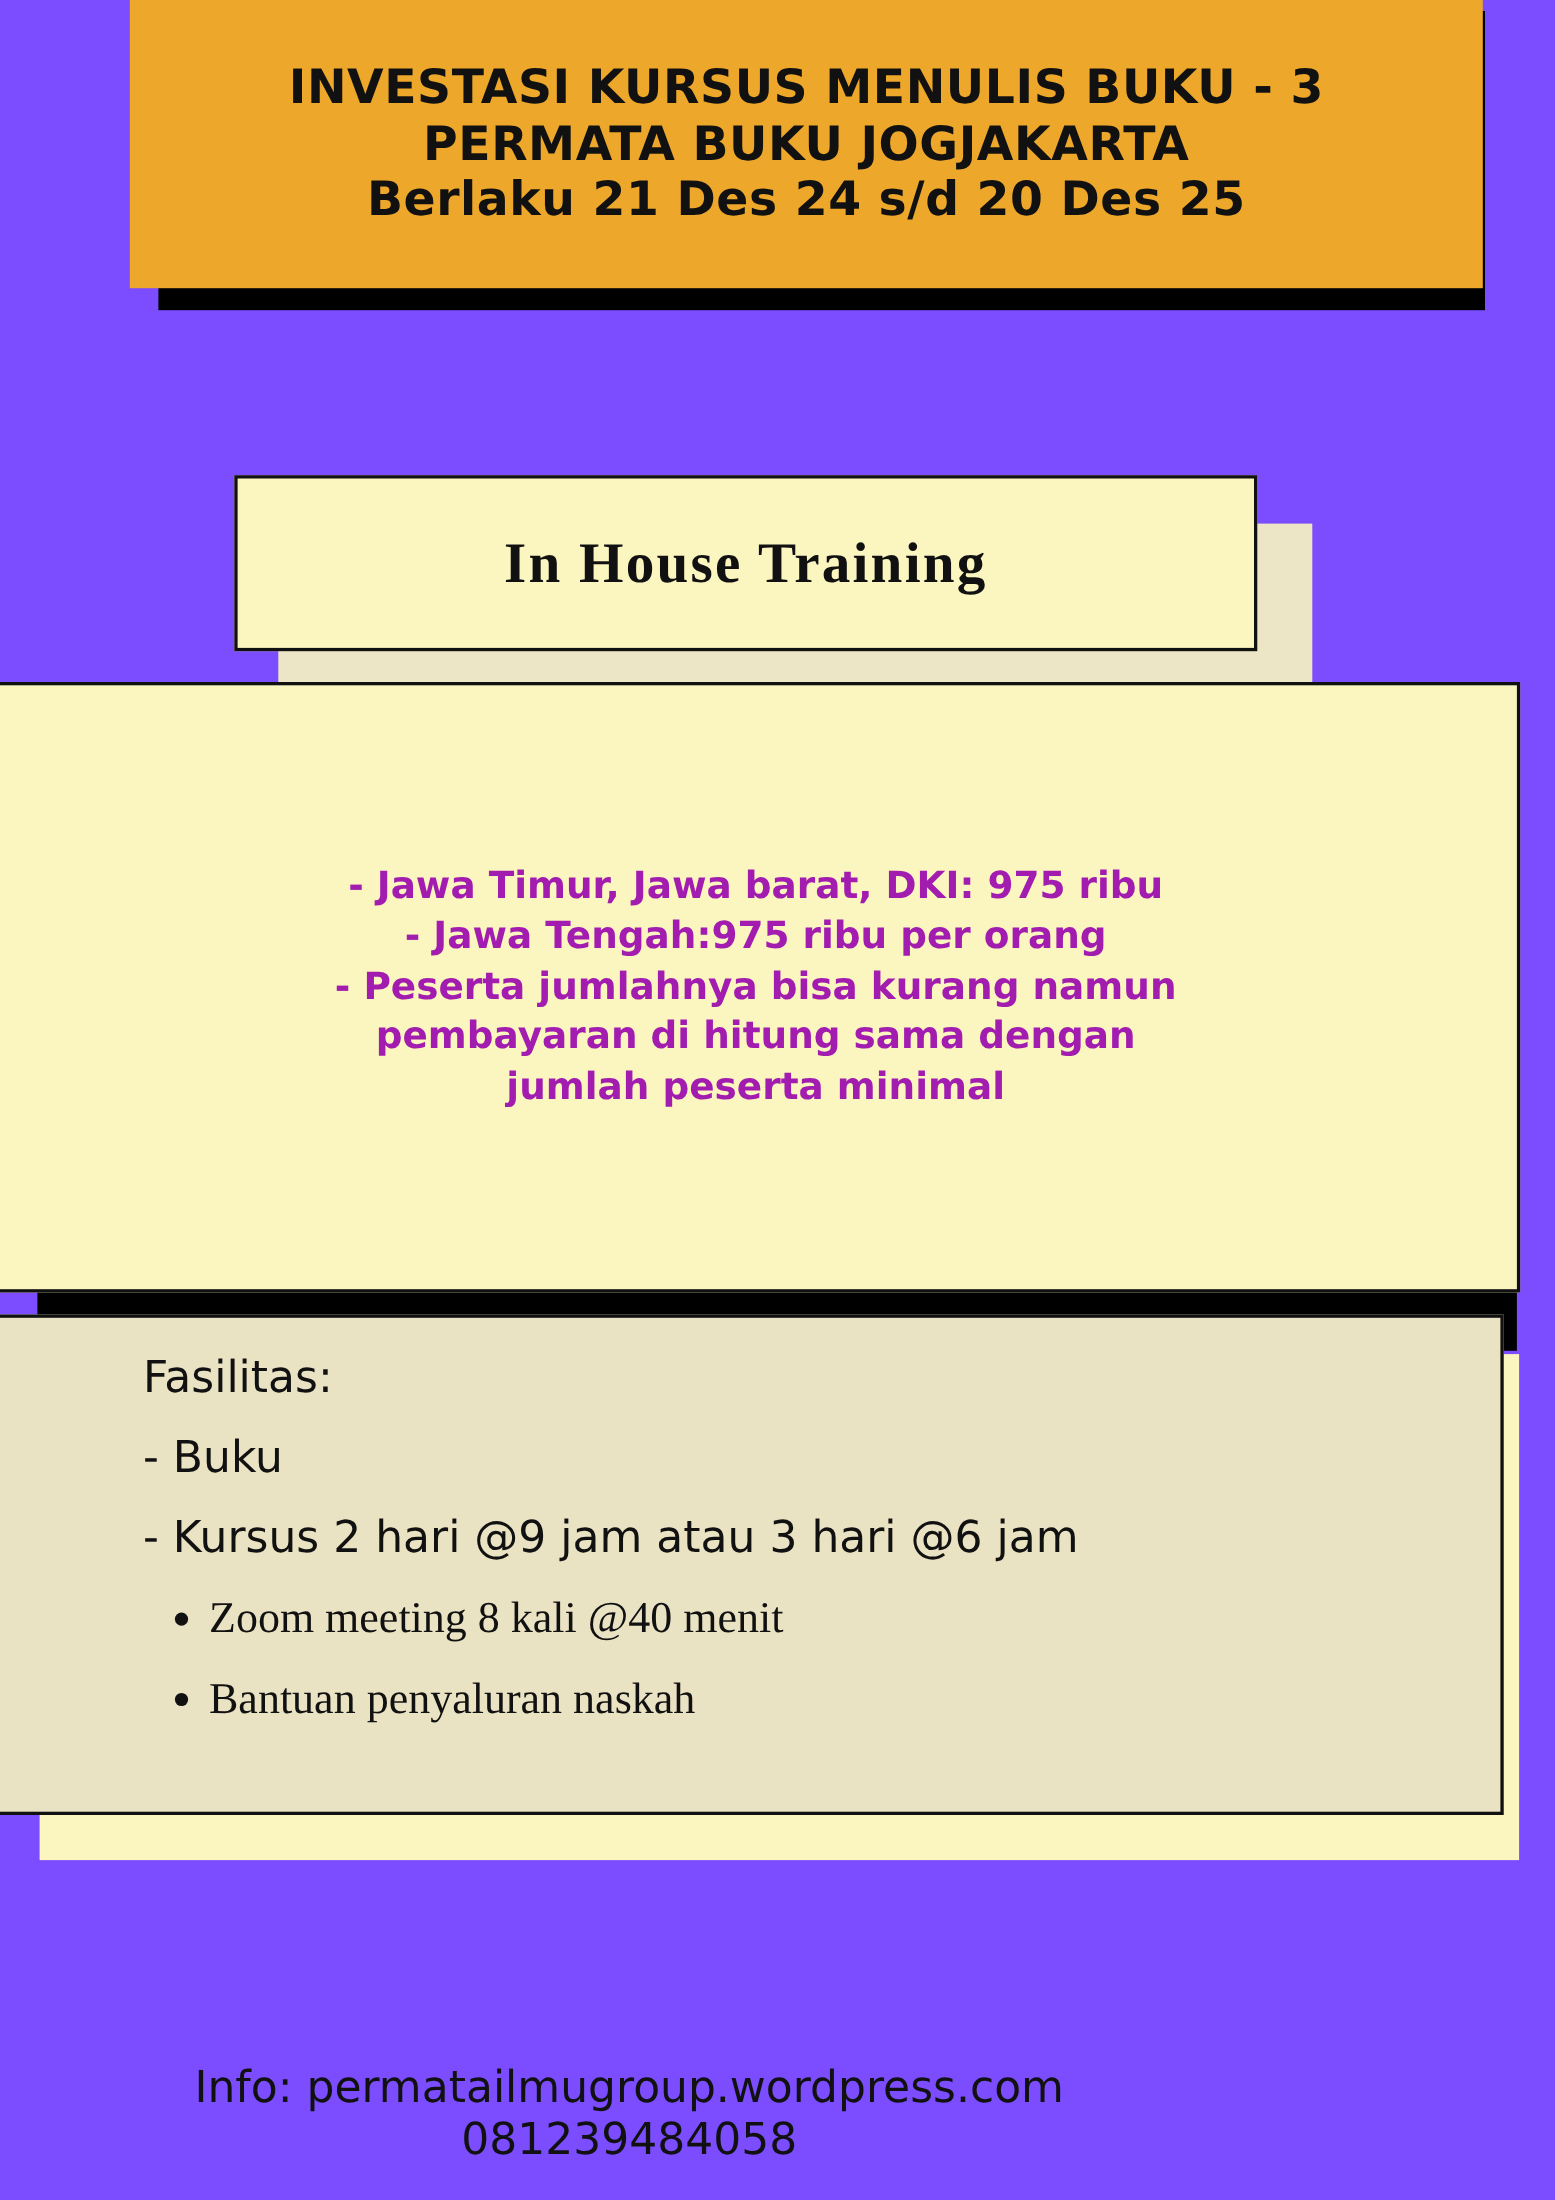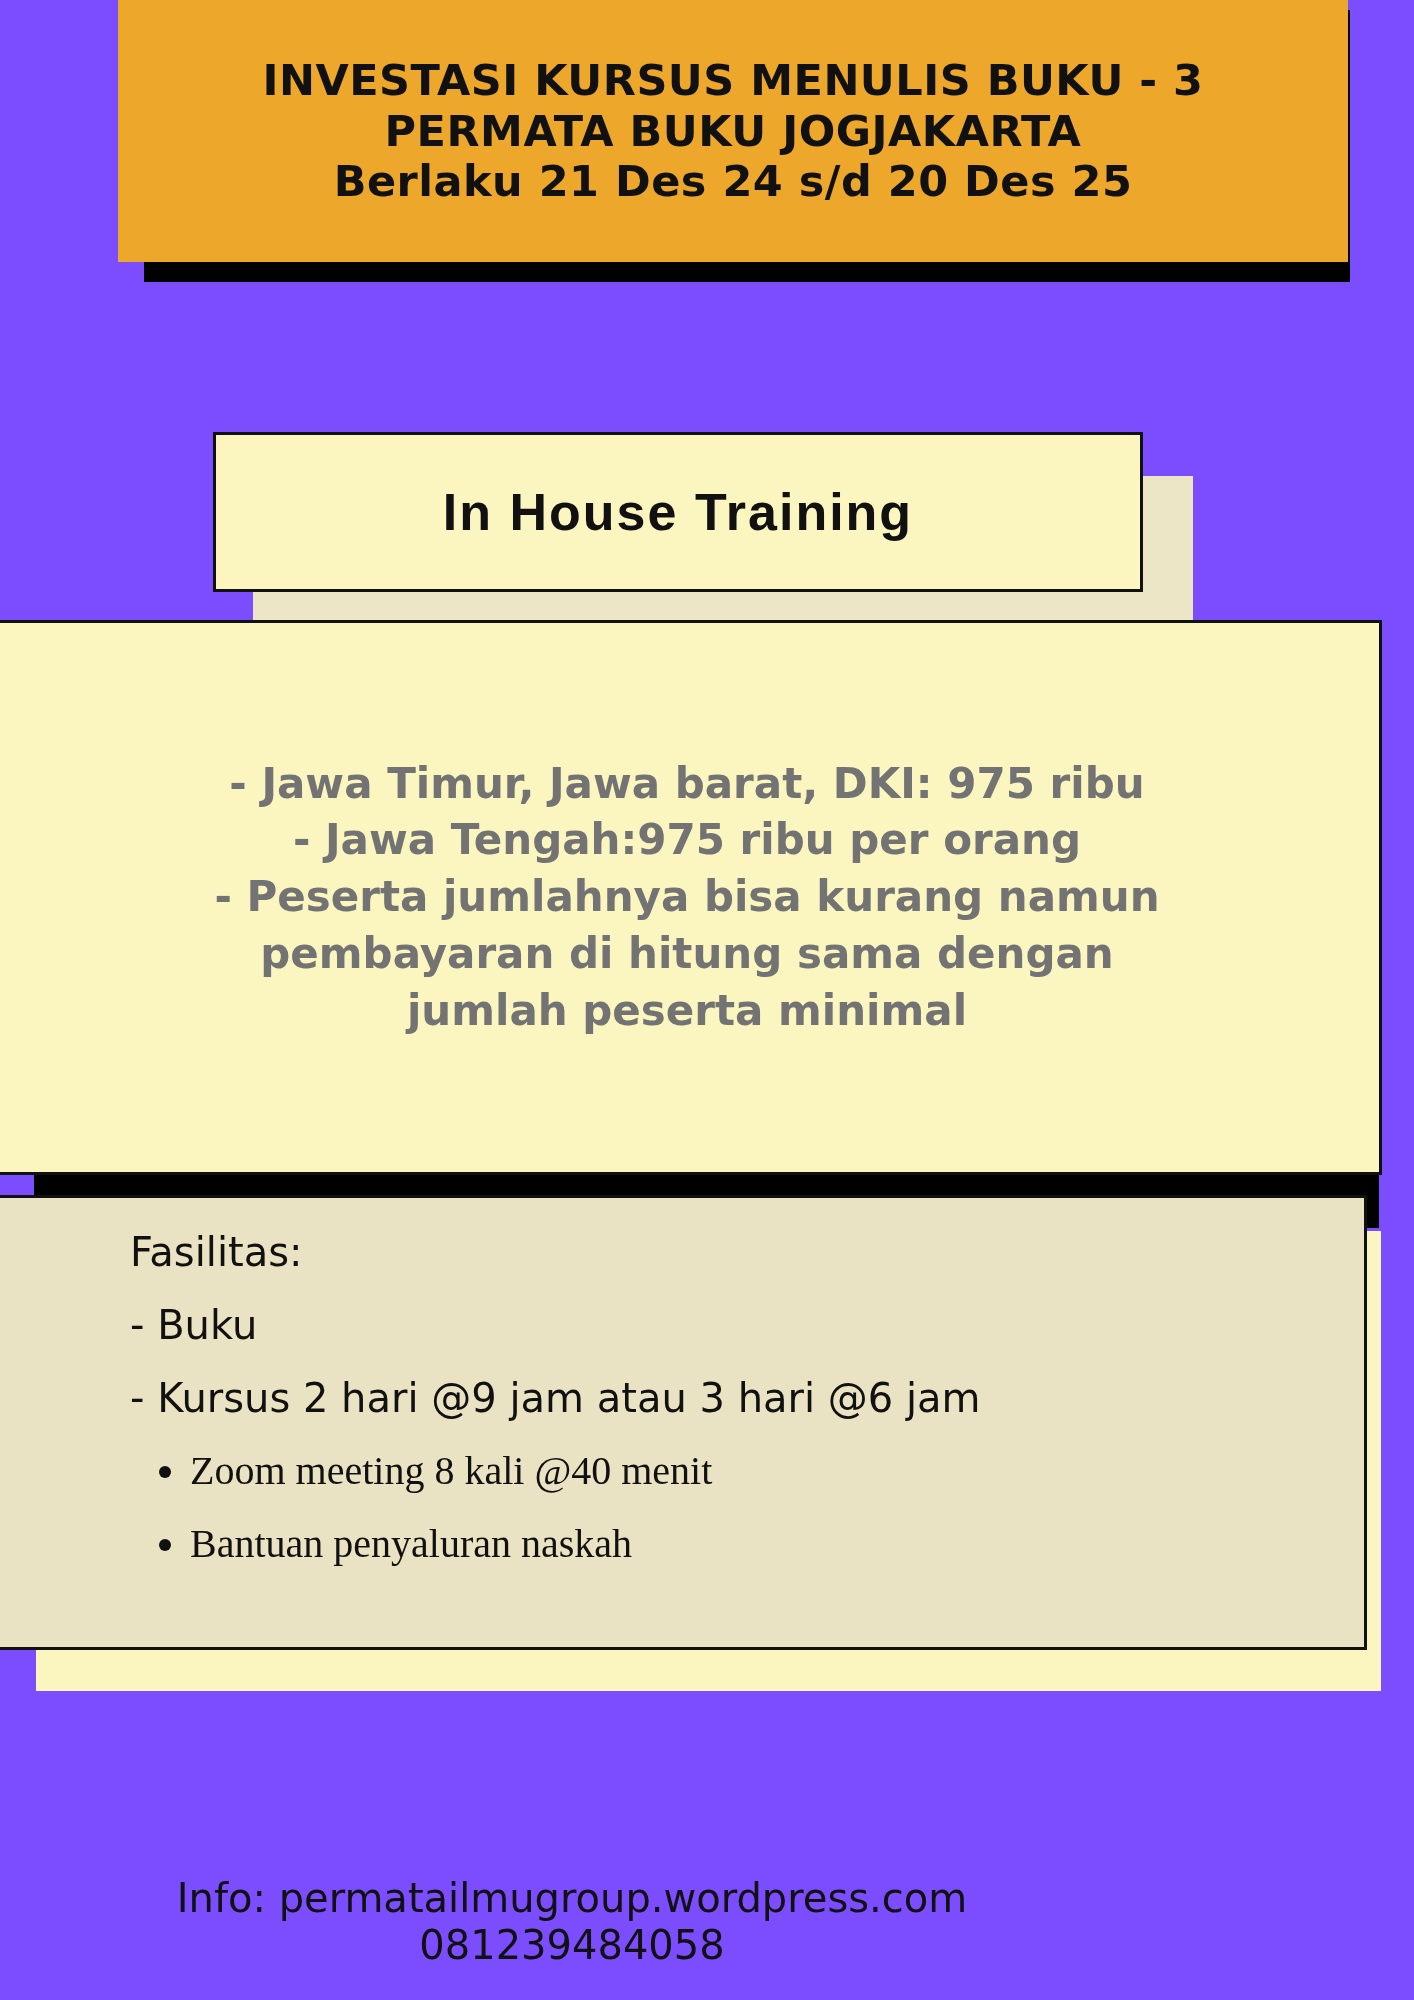--- a/index.html
+++ b/index.html
@@ -77,21 +77,21 @@
     width: 930px;
     height: 160px;
     background: #fbf5c0;
     border: 3px solid #111111;
     box-sizing: border-box;
     display: flex;
     align-items: center;
     justify-content: center;
   }
   .iht-text {
-    font-family: Liberation Sans, sans-serif;
+    font-family: Liberation Serif, serif;
     font-weight: bold;
     font-size: 52px;
     color: #111111;
     letter-spacing: 2px;
   }
 
   
   .price-wrap {
     position: absolute;
     left: -8px;
@@ -113,23 +113,23 @@
     background: #fbf5c0;
     border: 3px solid #111111;
     box-sizing: border-box;
     display: flex;
     flex-direction: column;
     align-items: center;
     justify-content: center;
     padding: 8px 30px;
   }
   .price-line {
-    color: #737373;
+    color: #a21caf;
     font-weight: bold;
-    font-size: 42px;
+    font-size: 34px;
     line-height: 1.35;
     text-align: center;
     font-family: "DejaVu Sans", sans-serif;
   }
 
   
   .fac-wrap {
     position: absolute;
     left: -8px;
     top: 1195px;

